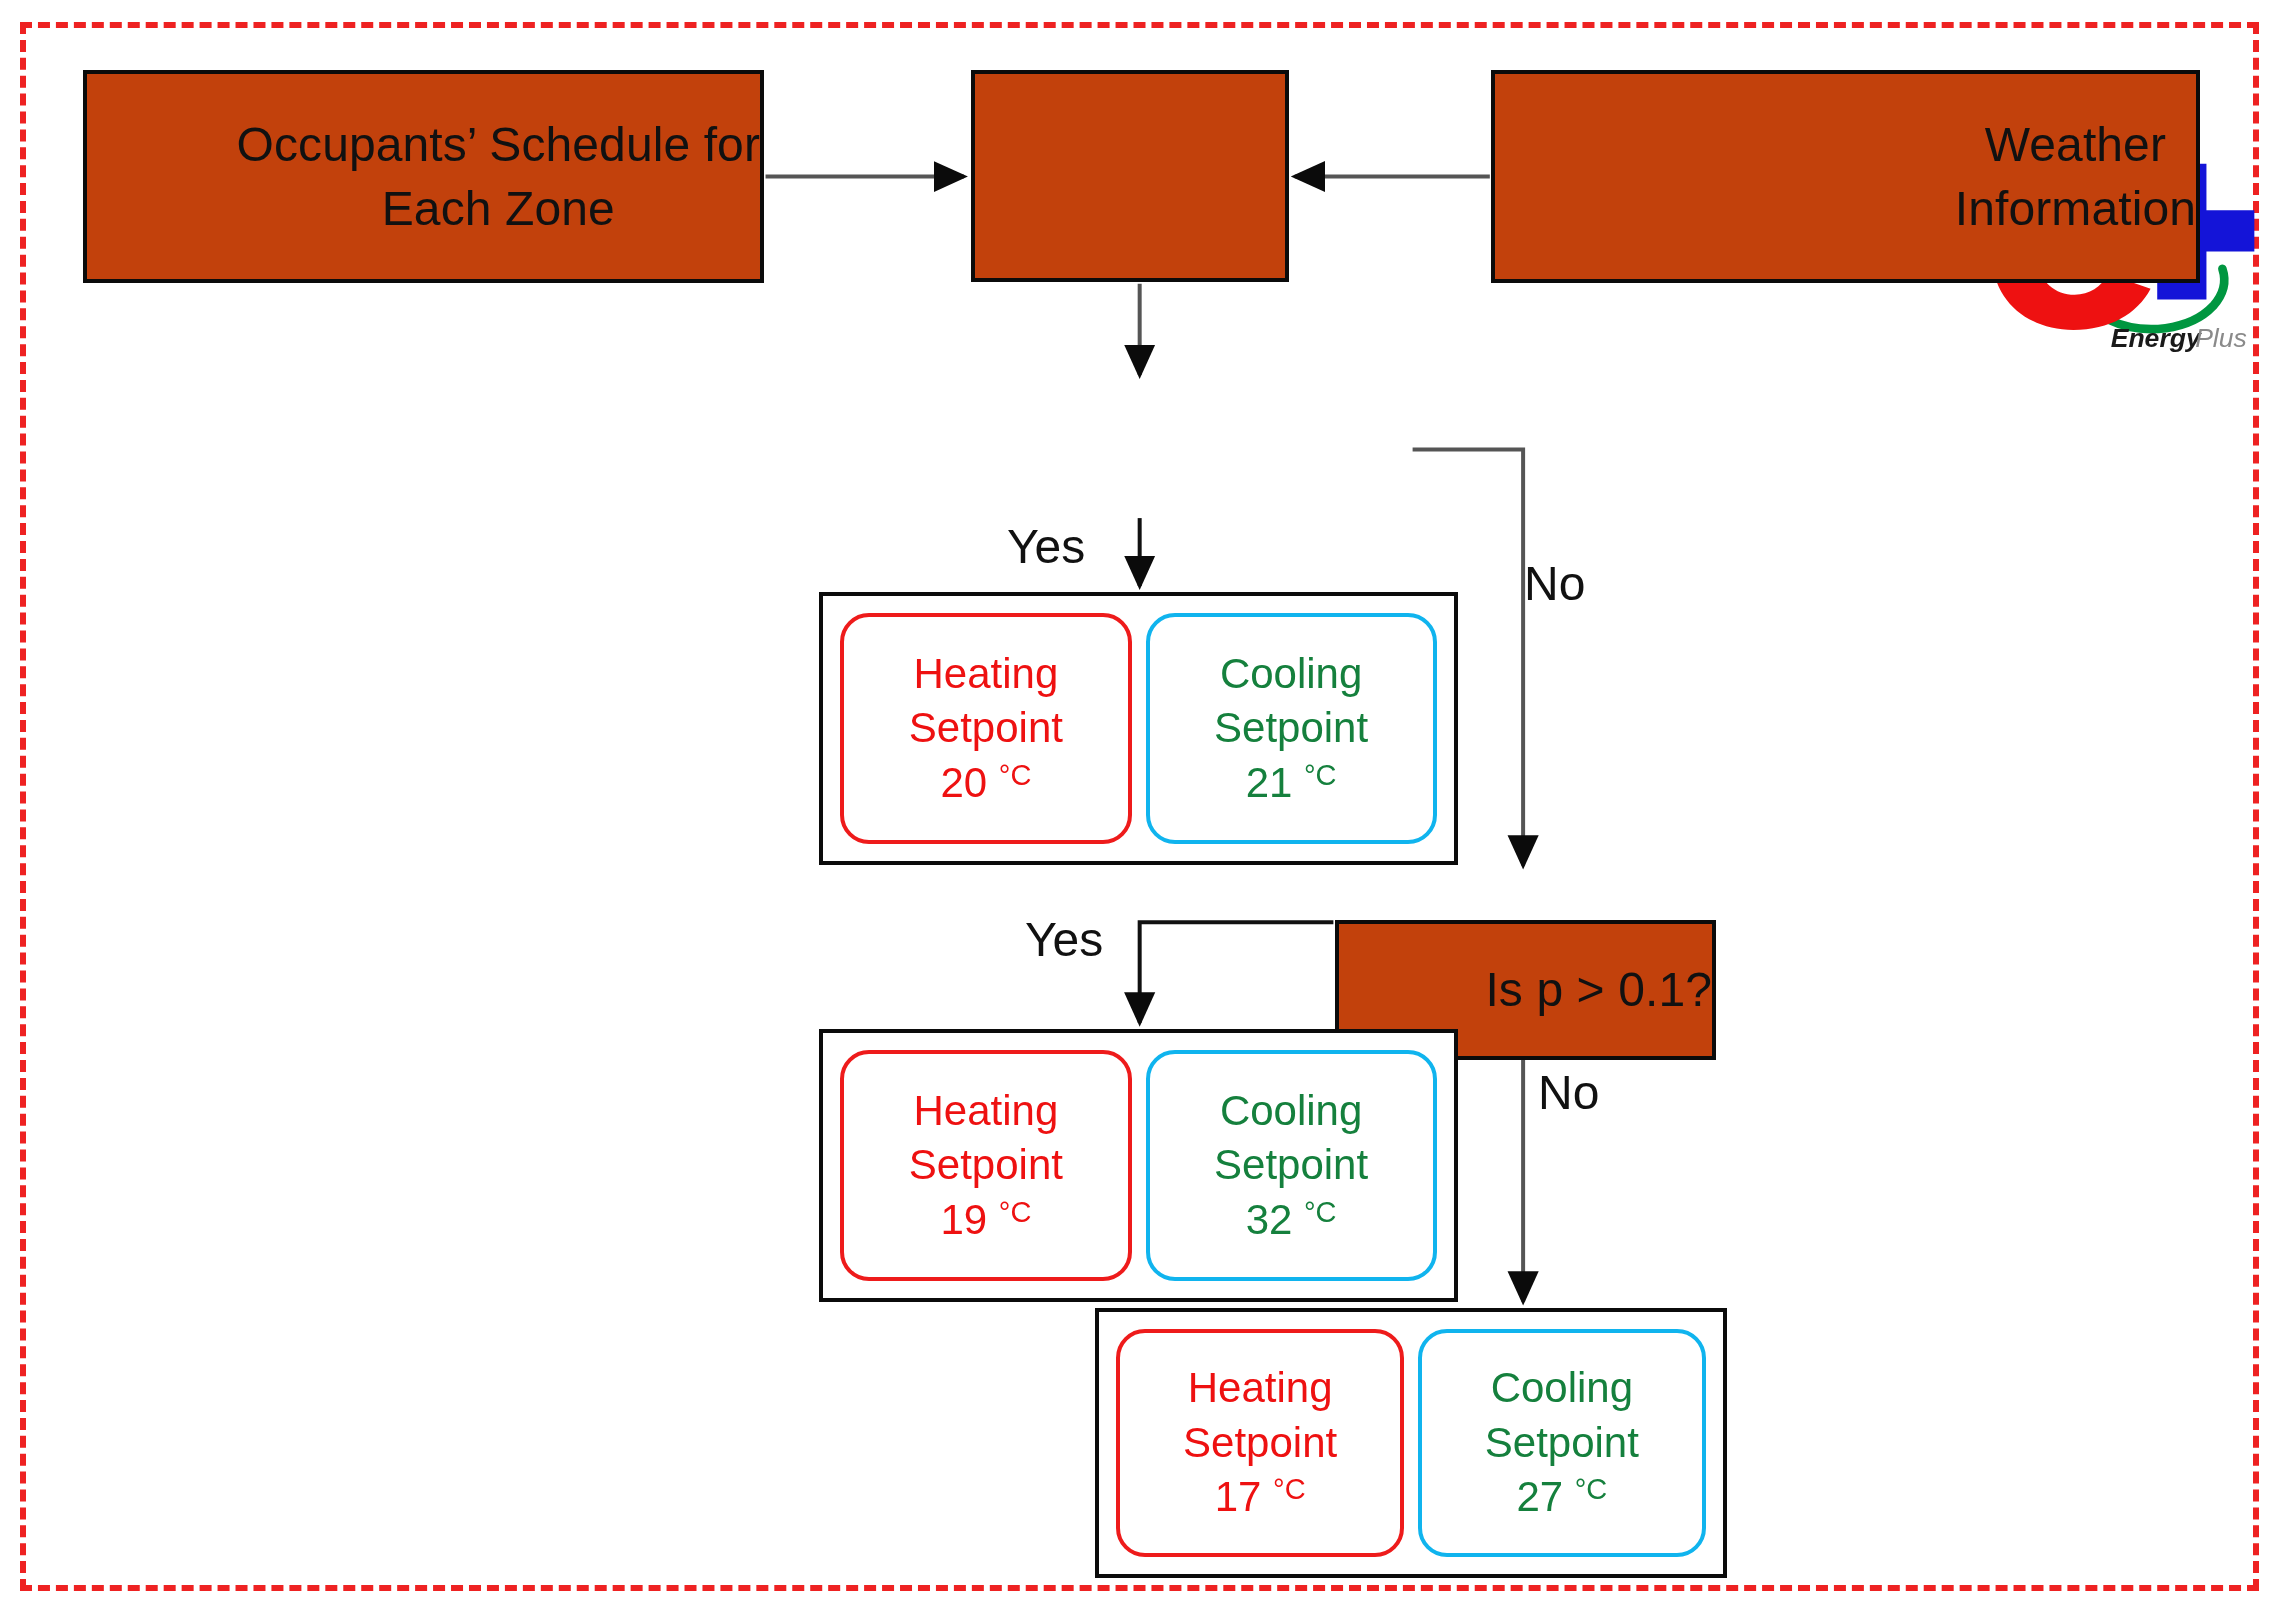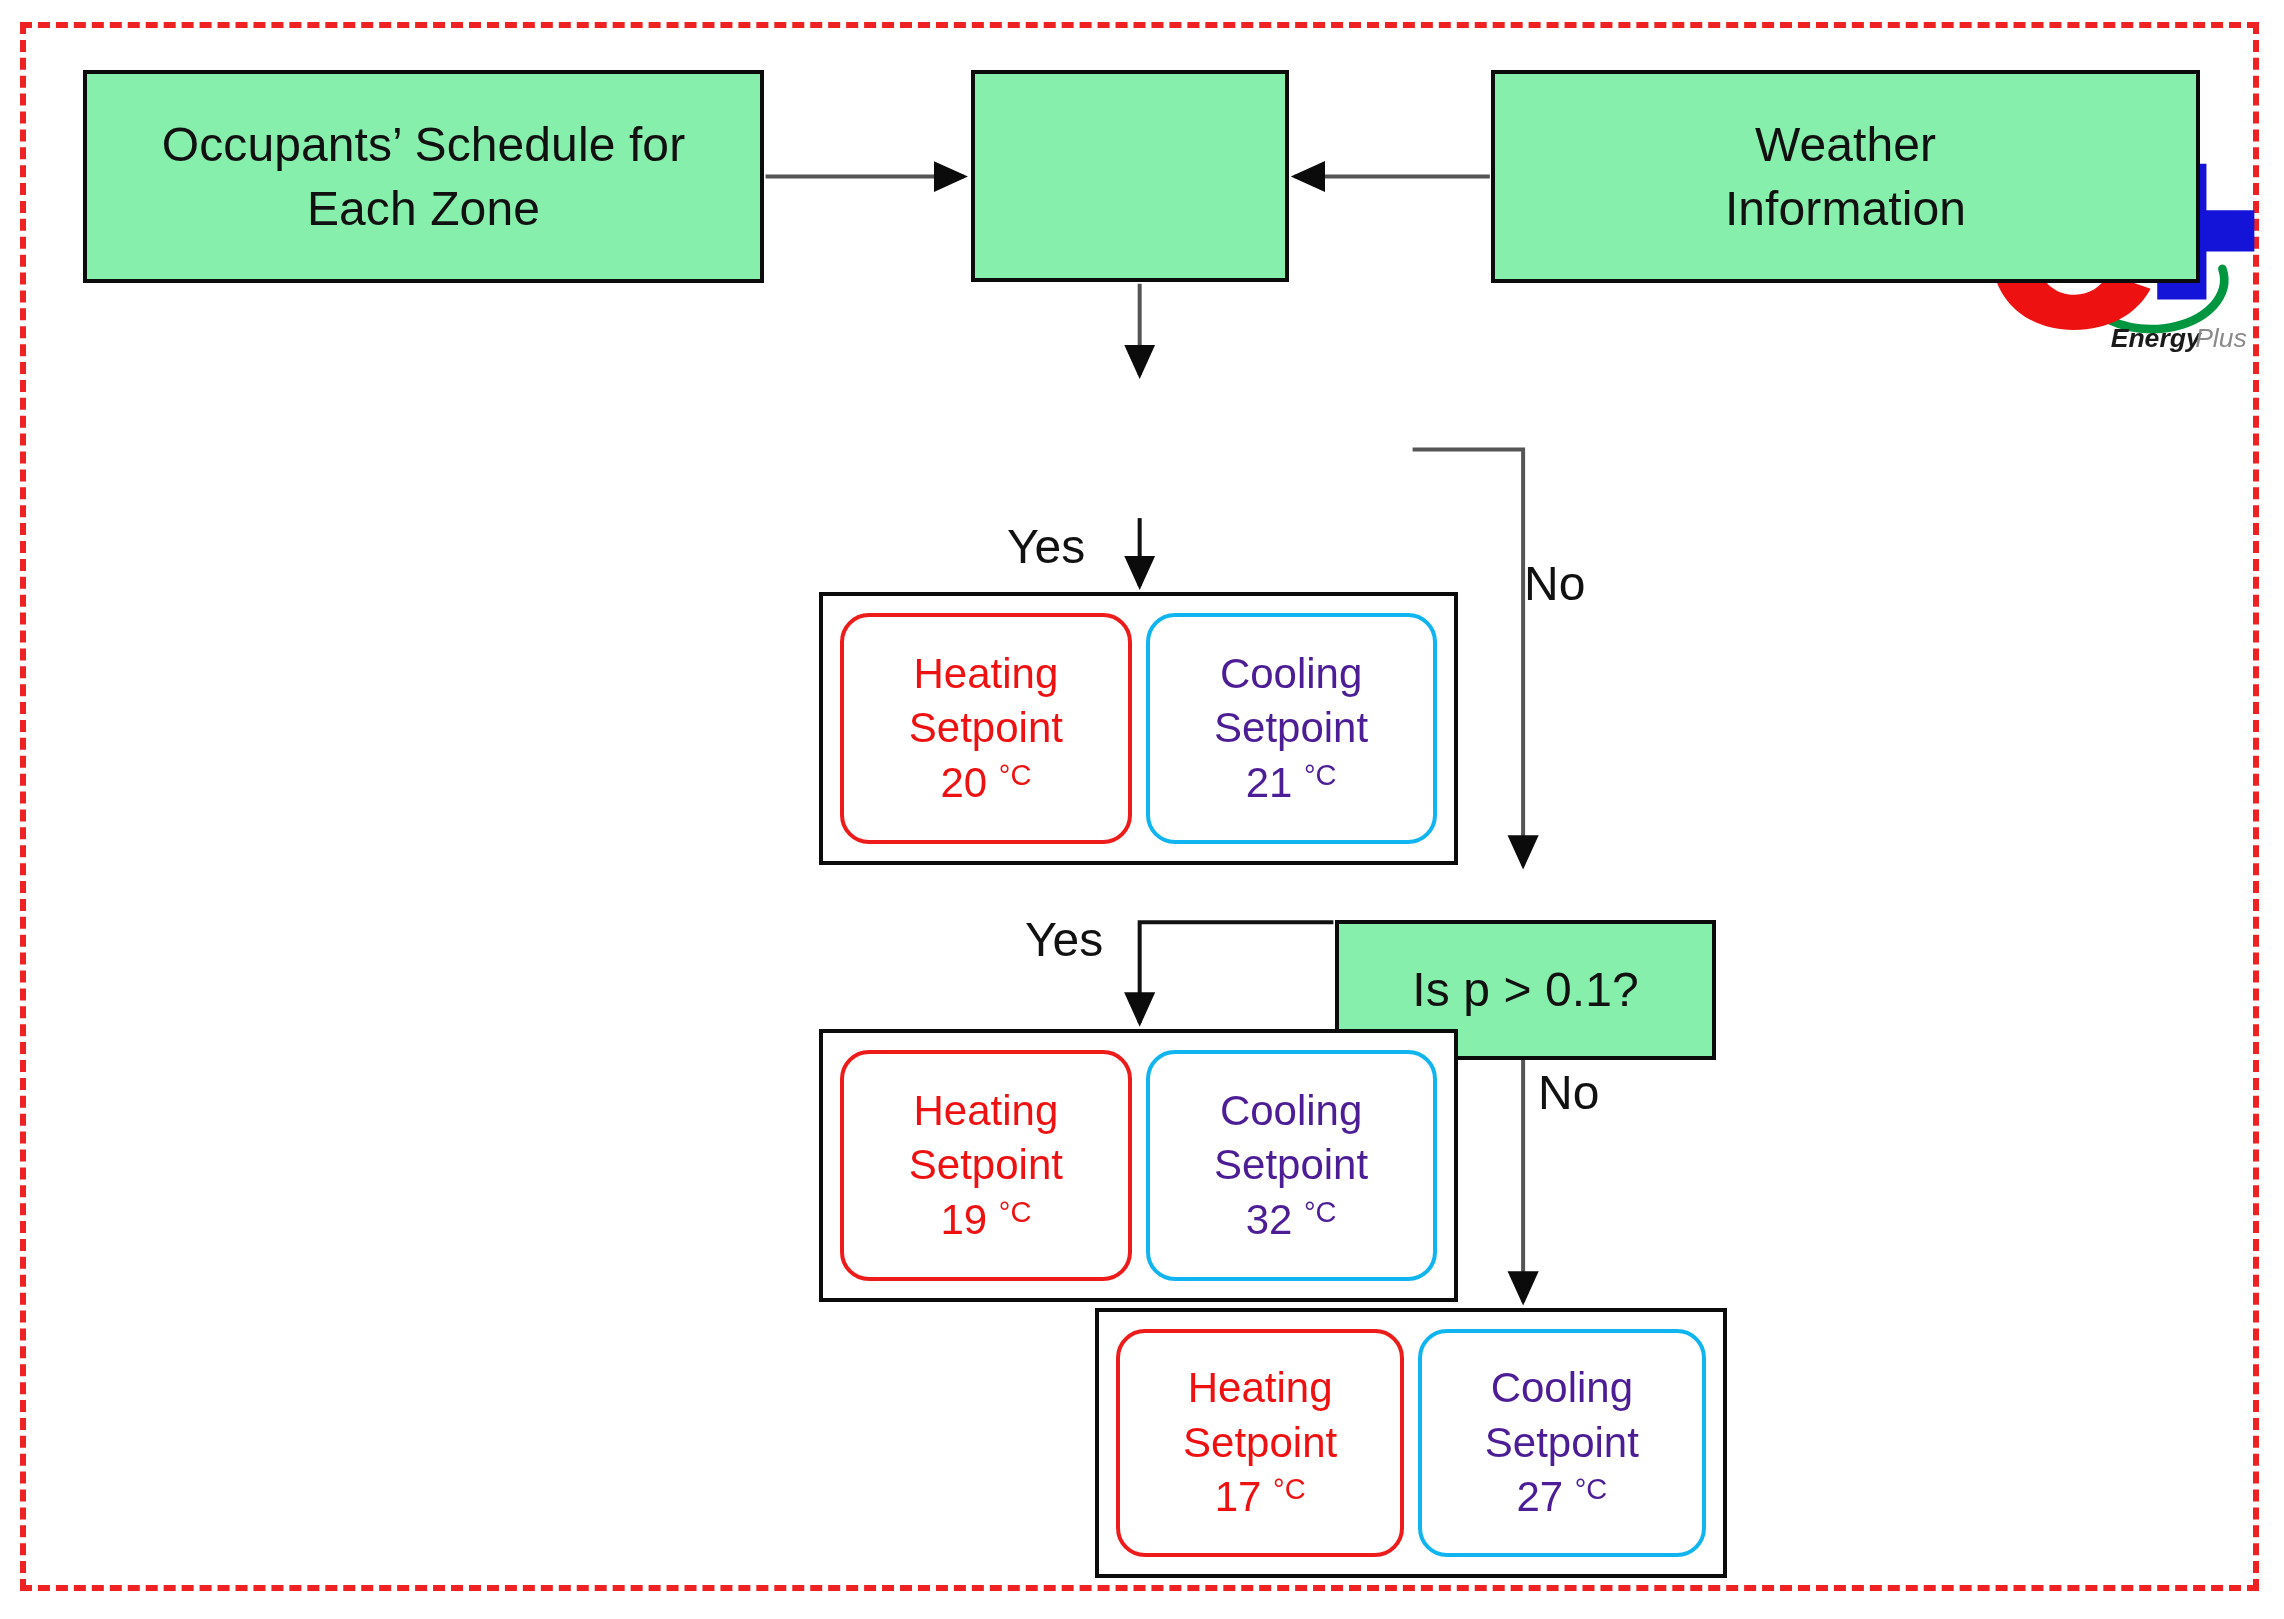--- a/index.html
+++ b/index.html
@@ -5,22 +5,22 @@
   html,body{margin:0;padding:0;background:#ffffff;}
   body{font-family:"Liberation Sans",sans-serif;}
   #canvas{position:relative;width:2284px;height:1620px;background:#ffffff;overflow:hidden;}
 
   .dashed-frame{
     position:absolute;left:20px;top:22px;width:2239px;height:1569px;
     border:6px dashed #ee2222;box-sizing:border-box;
   }
 
   .nbox{
-    position:absolute;background:#86efac;border:4.7px solid #0b0b0b;box-sizing:border-box;
-    display:flex;align-items:center;justify-content:center;text-align:center;
+    position:absolute;background:#c2410c;border:4.7px solid #0b0b0b;box-sizing:border-box;
+    display:flex;align-items:center;justify-content:flex-end;text-align:center;
   }
   .nbox .lbl{
     font-size:48px;color:#111111;line-height:1.32;letter-spacing:0.1px;
     font-family:"Liberation Sans",sans-serif;
   }
 
   
   #box-occupants{left:83px;top:70px;width:681px;height:213px;}
   #box-energyplus{left:971px;top:70px;width:318px;height:212px;border-width:4px;}
   #box-weather{left:1491px;top:70px;width:709px;height:213px;}
@@ -37,21 +37,21 @@
   #grp-1{left:819px;top:592px;width:639px;height:273px;}
   #grp-2{left:819px;top:1029px;width:639px;height:273px;}
   #grp-3{left:1095px;top:1308px;width:632px;height:270px;}
 
   .sp{
     flex:1;height:100%;border-radius:29px;box-sizing:border-box;
     display:flex;flex-direction:column;align-items:center;justify-content:center;
     line-height:1.30;font-size:42px;background:#ffffff;
   }
   .sp.heat{border:4.7px solid #ee1b1b;color:#ee1111;}
-  .sp.cool{border:4.7px solid #10b4ee;color:#4c1d95;}
+  .sp.cool{border:4.7px solid #10b4ee;color:#15803d;}
   .sp .ln{display:block;white-space:nowrap;}
   .deg{font-size:29px;vertical-align:12px;}
 
   
   #wires{position:absolute;left:0;top:0;width:2284px;height:1620px;pointer-events:none;}
 
   
   .brlabel{
     position:absolute;font-size:48px;color:#111111;
     font-family:"Liberation Sans",sans-serif;white-space:nowrap;

